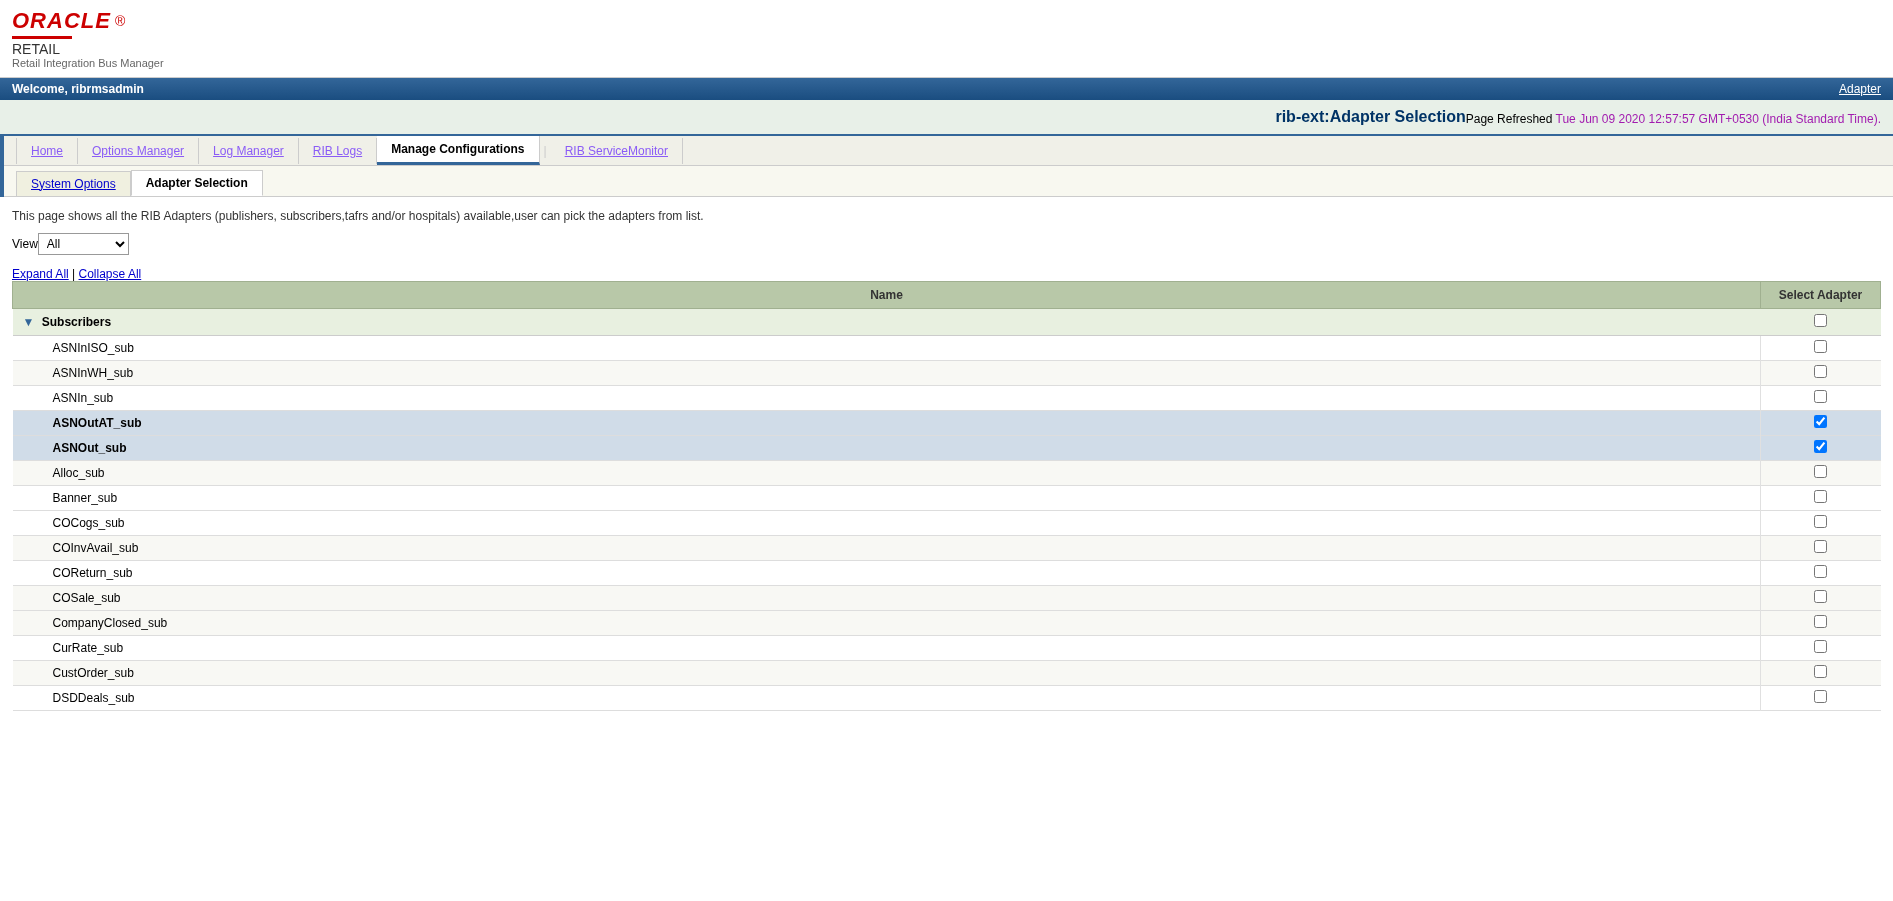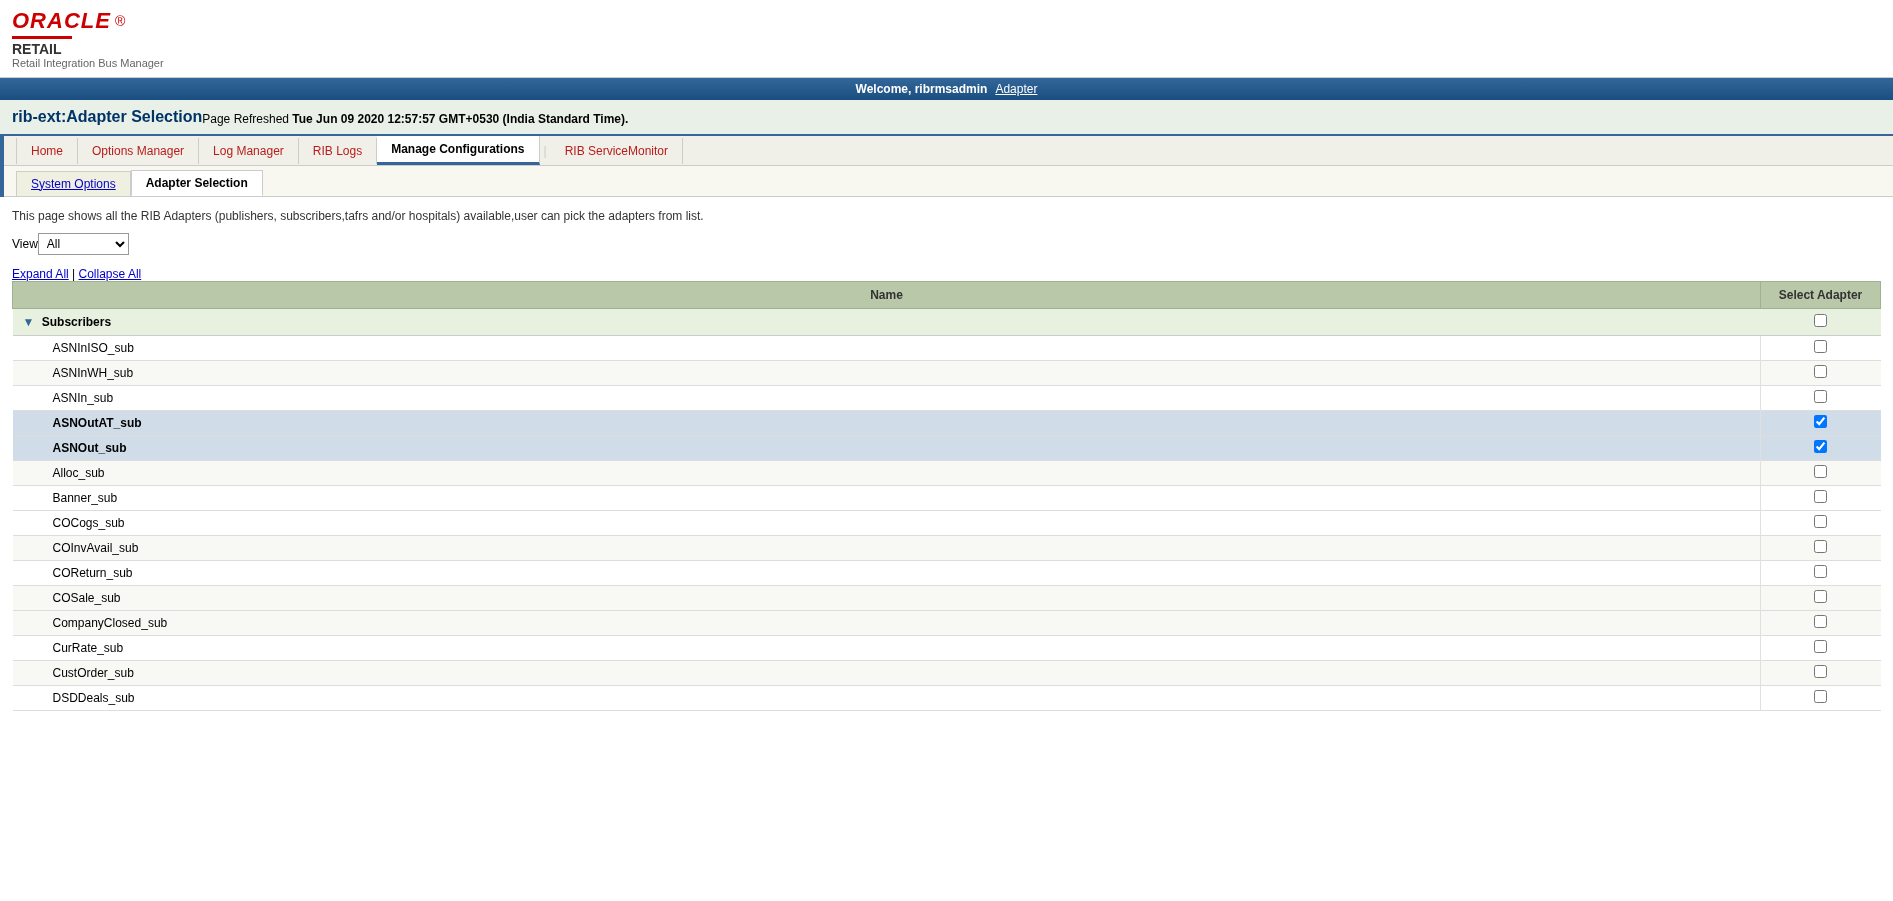--- a/index.html
+++ b/index.html
@@ -4,36 +4,36 @@
   <style>
     * { margin: 0; padding: 0; box-sizing: border-box; }
     body { font-family: Arial, sans-serif; font-size: 12px; background: #fff; color: #000; }
 
     
     #header { padding: 8px 12px; border-bottom: 1px solid #ccc; }
     #logo-area { display: flex; flex-direction: column; }
     #oracle-logo { display: flex; align-items: center; gap: 4px; }
     #oracle-text { color: #cc0000; font-size: 22px; font-weight: bold; font-style: italic; letter-spacing: 1px; }
     #oracle-dash { width: 60px; height: 3px; background: #cc0000; margin-top: 2px; }
-    #retail-text { font-size: 14px; font-weight: bold; color: #333; margin-top: 2px; }
+    #retail-text { font-size: 14px; font-weight: normal; color: #333; margin-top: 2px; }
     #subtitle-text { font-size: 11px; color: #666; }
 
     
-    #top-bar { background: linear-gradient(to bottom, #336699, #1a4d80); padding: 4px 12px; display: flex; justify-content: center; align-items: center; gap: 8px; }
+    #top-bar { background: linear-gradient(to bottom, #336699, #1a4d80); padding: 4px 12px; display: flex; justify-content: space-between; align-items: center; gap: 8px; }
     #welcome-text { color: #fff; font-weight: bold; font-size: 12px; }
     #logout-link { color: #fff; font-size: 12px; text-decoration: underline; cursor: pointer; }
 
     
-    #page-title-bar { background: #e8f0e8; padding: 8px 12px; border-bottom: 2px solid #336699; display: flex; justify-content: flex-start; align-items: flex-end; }
+    #page-title-bar { background: #e8f0e8; padding: 8px 12px; border-bottom: 2px solid #336699; display: flex; justify-content: flex-end; align-items: flex-end; }
     #page-title { font-size: 16px; font-weight: bold; color: #003366; }
-    #refresh-time { font-weight: bold; color: #000000; }
+    #refresh-time { font-weight: normal; color: #a21caf; }
 
     
     #nav-bar { background: #f0f0e8; border-bottom: 1px solid #ccc; padding: 0 12px; display: flex; align-items: center; gap: 0; }
-    .nav-item { padding: 6px 14px; color: #b91c1c; cursor: pointer; font-size: 12px; border-right: 1px solid #ccc; }
+    .nav-item { padding: 6px 14px; color: #8b5cf6; text-decoration: underline; cursor: pointer; font-size: 12px; border-right: 1px solid #ccc; }
     .nav-item:first-child { border-left: 1px solid #ccc; }
     .nav-item.active { color: #000; text-decoration: none; font-weight: bold; border-bottom: 3px solid #336699; background: #fff; }
 
     
     #sub-nav { background: #f8f8f0; border-bottom: 1px solid #ccc; padding: 0 12px; display: flex; align-items: center; }
     .sub-nav-item { padding: 5px 14px; color: #0000cc; text-decoration: underline; cursor: pointer; font-size: 12px; border: 1px solid #ccc; border-bottom: none; margin-top: 4px; background: #f0f0e0; }
     .sub-nav-item.active { color: #000; text-decoration: none; font-weight: bold; background: #fff; border-bottom: 1px solid #fff; }
 
     
     #content { padding: 12px; }

